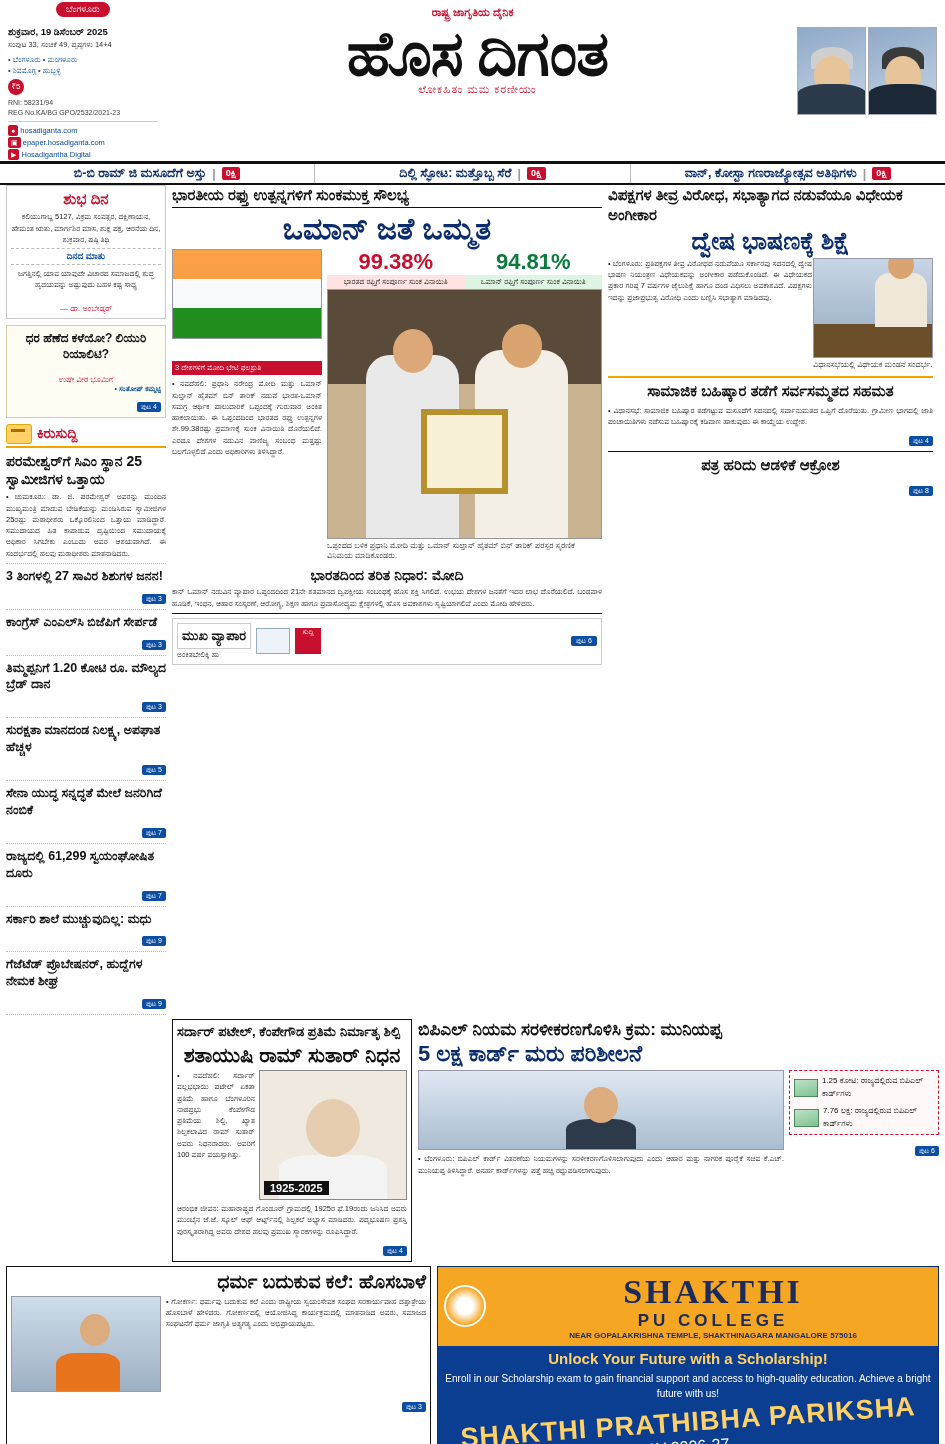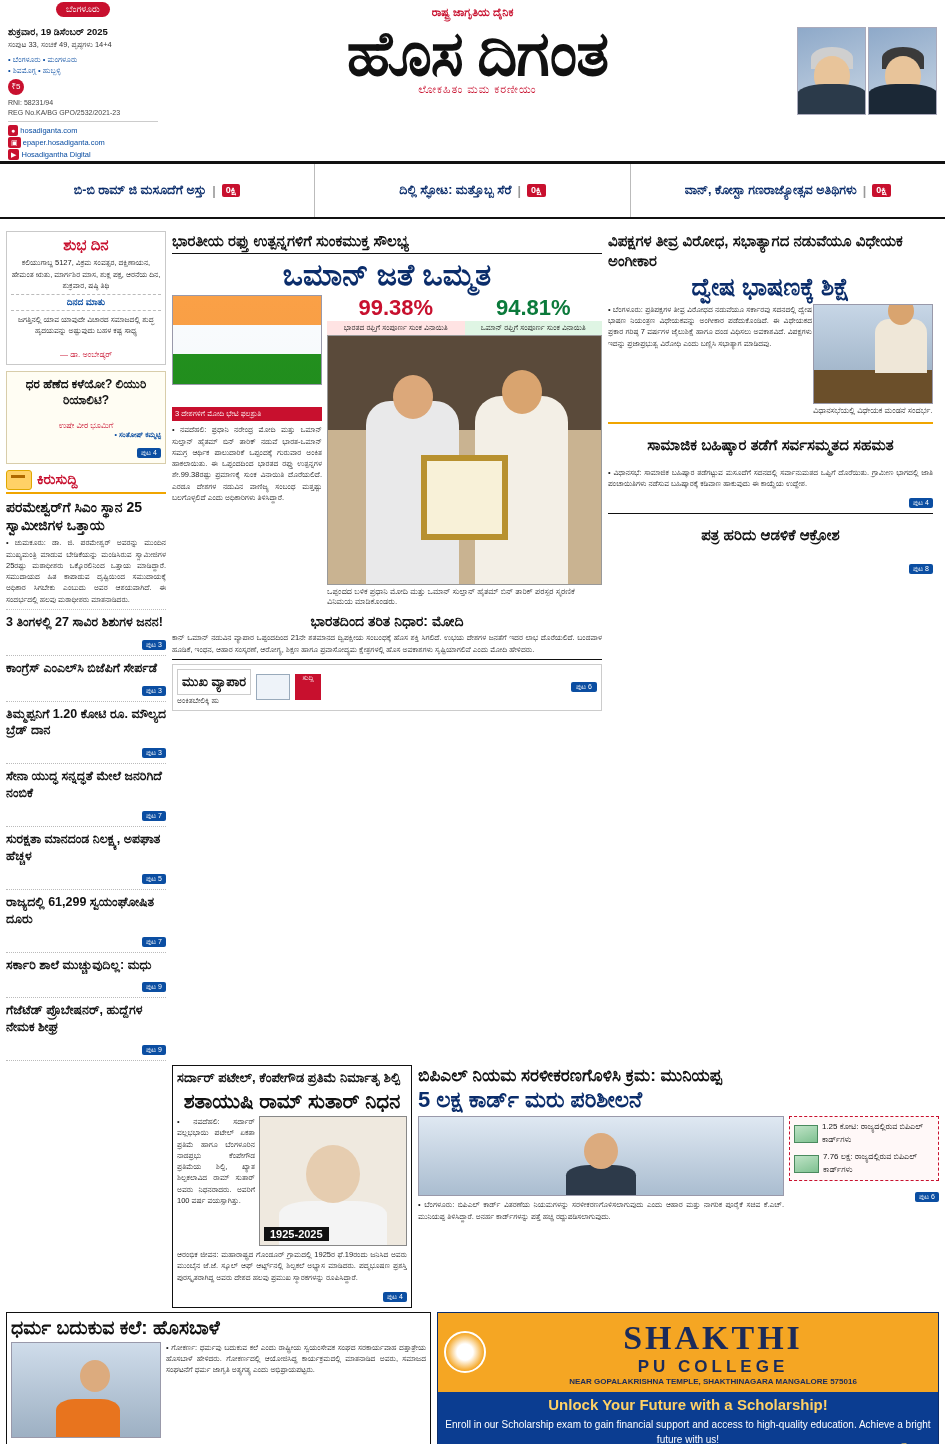--- a/index.html
+++ b/index.html
@@ -44,29 +44,29 @@
   .photo .face { position:absolute; left:50%; top:32%; transform:translateX(-50%); width:36px; height:38px; background:#e8c49a; border-radius:50% 50% 45% 45%; }
   .photo .hair { position:absolute; left:50%; top:22%; transform:translateX(-50%); width:42px; height:22px; background:#cfcfcf; border-radius:50% 50% 0 0; }
   .photo .body { position:absolute; left:50%; bottom:0; transform:translateX(-50%); width:72px; height:30px; background:#2b3a4a; border-radius:40% 40% 0 0; }
   .photo.p2 .hair { background:#3a3a3a; }
   .photo.p2 .body { background:#1b2836; }
 
   
   .teaser-bar { display:flex; border-bottom:2px solid #111; border-top:1px solid #111; }
   .teaser {
     flex:1; display:flex; align-items:center; justify-content:center; gap:6px;
-    padding:19px 6px; font-size:12.5px; font-weight:bold; color:#0b2d6b;
+    padding:2px 6px; font-size:12.5px; font-weight:bold; color:#0b2d6b;
     border-right:1px solid #bbb;
   }
   .teaser:last-child { border-right:none; }
   .pg-chip { background:#c8102e; color:#fff; font-size:9px; padding:1px 4px; border-radius:2px; }
   .teaser .sep { color:#999; }
 
   
-  .cols { display:flex; padding: 12px 6px 0 6px; gap:6px; }
+  .cols { display:flex; padding: 0 6px 0 6px; gap:6px; }
   .col-left { width: 160px; }
   .col-mid { width: 430px; }
   .col-right { width: 325px; }
 
   
   .lbox { border:1px solid #c9c9c9; margin-bottom:6px; padding:4px; }
   .lbox-title { text-align:center; color:#c8102e; font-weight:bold; font-size:15px; margin-bottom:3px; }
   .sub-head { text-align:center; color:#0b4ea2; font-size:9px; font-weight:bold; border-top:1px dashed #bbb; border-bottom:1px dashed #bbb; padding:2px 0; margin:3px 0; }
   .tiny { font-size:7.5px; line-height:1.5; color:#222; text-align:justify; }
   .tiny.center { text-align:center; }
@@ -116,21 +116,21 @@
   .mukha .ic { width:34px; height:26px; background:#eef3f9; border:1px solid #9ab; }
   .mukha .ic2 { width:26px; height:26px; background:#c8102e; color:#fff; font-size:7px; text-align:center; }
 
   
   .rhead { font-size:15px; font-weight:bold; line-height:1.3; color:#111; }
   .rtitle { font-size:24px; font-weight:bold; color:#0b2d6b; text-align:center; line-height:1.15; margin:3px 0; }
   .rphoto { height:100px; background:linear-gradient(180deg,#c7d6e6,#93a9bf); border:1px solid #99a; position:relative; overflow:hidden; }
   .rphoto .desk { position:absolute; left:0; right:0; bottom:0; height:34%; background:#6b4f2a; }
   .rphoto .man { position:absolute; left:52%; bottom:30%; width:52px; height:54px; background:#efe7d8; border-radius:14px 14px 0 0; }
   .rphoto .man .hd { position:absolute; left:50%; top:-22px; transform:translateX(-50%); width:26px; height:28px; background:#d9a46f; border-radius:50%; }
-  .rsec-title { font-size:15px; font-weight:bold; text-align:center; line-height:1.25; margin:12px 0; }
+  .rsec-title { font-size:15px; font-weight:bold; text-align:center; line-height:1.25; margin:4px 0; }
   .yellowrule { border-top:2px solid #f0a500; margin:4px 0; }
 
   
   .band3 { display:flex; padding: 4px 6px; gap:6px; }
   .b3-left { width:160px; }
   .b3-mid { width:240px; border:1px solid #111; padding:4px; }
   .b3-right { flex:1; }
   .obit-head { font-size:13px; font-weight:bold; line-height:1.3; }
   .obit-title { font-size:20px; font-weight:bold; text-align:center; color:#111; margin:3px 0; }
   .obit-photo { height:130px; background:#efe9df; border:1px solid #888; position:relative; overflow:hidden; }
@@ -142,21 +142,21 @@
   .card-box { border:1px dashed #c8102e; padding:4px; font-size:8px; line-height:1.6; background:#fff8f8; }
   .card-mini { display:flex; align-items:center; gap:4px; }
   .card-mini .sw { width:28px; height:18px; background:linear-gradient(160deg,#bfe3c6,#7fc191); border:1px solid #4a8a5e; }
   .cm-photo { height:80px; background:linear-gradient(180deg,#dfe8f2,#aabdd0); border:1px solid #99a; position:relative; overflow:hidden; }
   .cm-photo .hd { position:absolute; left:50%; top:20%; transform:translateX(-50%); width:34px; height:36px; background:#dcab7e; border-radius:50%; }
   .cm-photo .bd { position:absolute; left:50%; bottom:0; transform:translateX(-50%); width:70px; height:30px; background:#2d3a4a; border-radius:34% 34% 0 0; }
 
   
   .band4 { display:flex; padding:0 6px 4px; gap:6px; }
   .dharma { width:425px; border:1px solid #111; padding:4px; }
-  .dharma-title { font-size:19px; font-weight:bold; text-align:left; }
+  .dharma-title { font-size:19px; font-weight:bold; text-align:right; }
   .dh-grid { display:flex; gap:5px; margin-top:3px; }
   .dh-photo { width:150px; height:96px; background:linear-gradient(180deg,#cfdcea,#9db0c3); border:1px solid #99a; position:relative; overflow:hidden; }
   .dh-photo .hd { position:absolute; left:46%; top:18%; width:30px; height:32px; background:#dcab7e; border-radius:50%; }
   .dh-photo .bd { position:absolute; left:30%; bottom:0; width:64px; height:38px; background:#e8741e; border-radius:30% 30% 0 0; }
 
   
   .shakthi { flex:1; background:#0b3d91; color:#fff; border:1px solid #0b2d6b; position:relative; overflow:hidden; padding:6px; }
   .shakthi .logo-row { display:flex; align-items:center; gap:8px; background:#f5a623; margin:-6px -6px 4px -6px; padding:6px; }
   .sun { width:42px; height:42px; border-radius:50%; background:radial-gradient(circle,#fff 30%,#f5a623 70%); border:2px solid #fff; }
   .shakthi h1 { margin:0; font-size:34px; letter-spacing:3px; color:#1b2b5a; font-family:"Liberation Serif", serif; }
@@ -267,26 +267,26 @@
       </div>
       <div class="brief">
         <div class="bh">ಕಾಂಗ್ರೆಸ್ ಎಂಎಲ್‌ಸಿ ಬಿಜೆಪಿಗೆ ಸೇರ್ಪಡೆ</div>
         <div class="pg-right"><span class="pg-pill">ಪುಟ 3</span></div>
       </div>
       <div class="brief">
         <div class="bh">ತಿಮ್ಮಪ್ಪನಿಗೆ 1.20 ಕೋಟಿ ರೂ. ಮೌಲ್ಯದ ಬ್ರೆಡ್ ದಾನ</div>
         <div class="pg-right"><span class="pg-pill">ಪುಟ 3</span></div>
       </div>
       <div class="brief">
+        <div class="bh">ಸುರಕ್ಷತಾ ಮಾನದಂಡ ನಿಲಕ್ಷ್ಯ, ಅಪಘಾತ ಹೆಚ್ಚಳ</div>
+        <div class="pg-right"><span class="pg-pill">ಪುಟ 5</span></div>
+      </div>
+      <div class="brief">
         <div class="bh">ಸೇನಾ ಯುದ್ಧ ಸನ್ನದ್ಧತೆ ಮೇಲೆ ಜನರಿಗಿದೆ ನಂಬಿಕೆ</div>
         <div class="pg-right"><span class="pg-pill">ಪುಟ 7</span></div>
-      </div>
-      <div class="brief">
-        <div class="bh">ಸುರಕ್ಷತಾ ಮಾನದಂಡ ನಿಲಕ್ಷ್ಯ, ಅಪಘಾತ ಹೆಚ್ಚಳ</div>
-        <div class="pg-right"><span class="pg-pill">ಪುಟ 5</span></div>
       </div>
       <div class="brief">
         <div class="bh">ರಾಜ್ಯದಲ್ಲಿ 61,299 ಸ್ವಯಂಘೋಷಿತ ದೂರು</div>
         <div class="pg-right"><span class="pg-pill">ಪುಟ 7</span></div>
       </div>
       <div class="brief">
         <div class="bh">ಸರ್ಕಾರಿ ಶಾಲೆ ಮುಚ್ಚುವುದಿಲ್ಲ: ಮಧು</div>
         <div class="pg-right"><span class="pg-pill">ಪುಟ 9</span></div>
       </div>
       <div class="brief">

